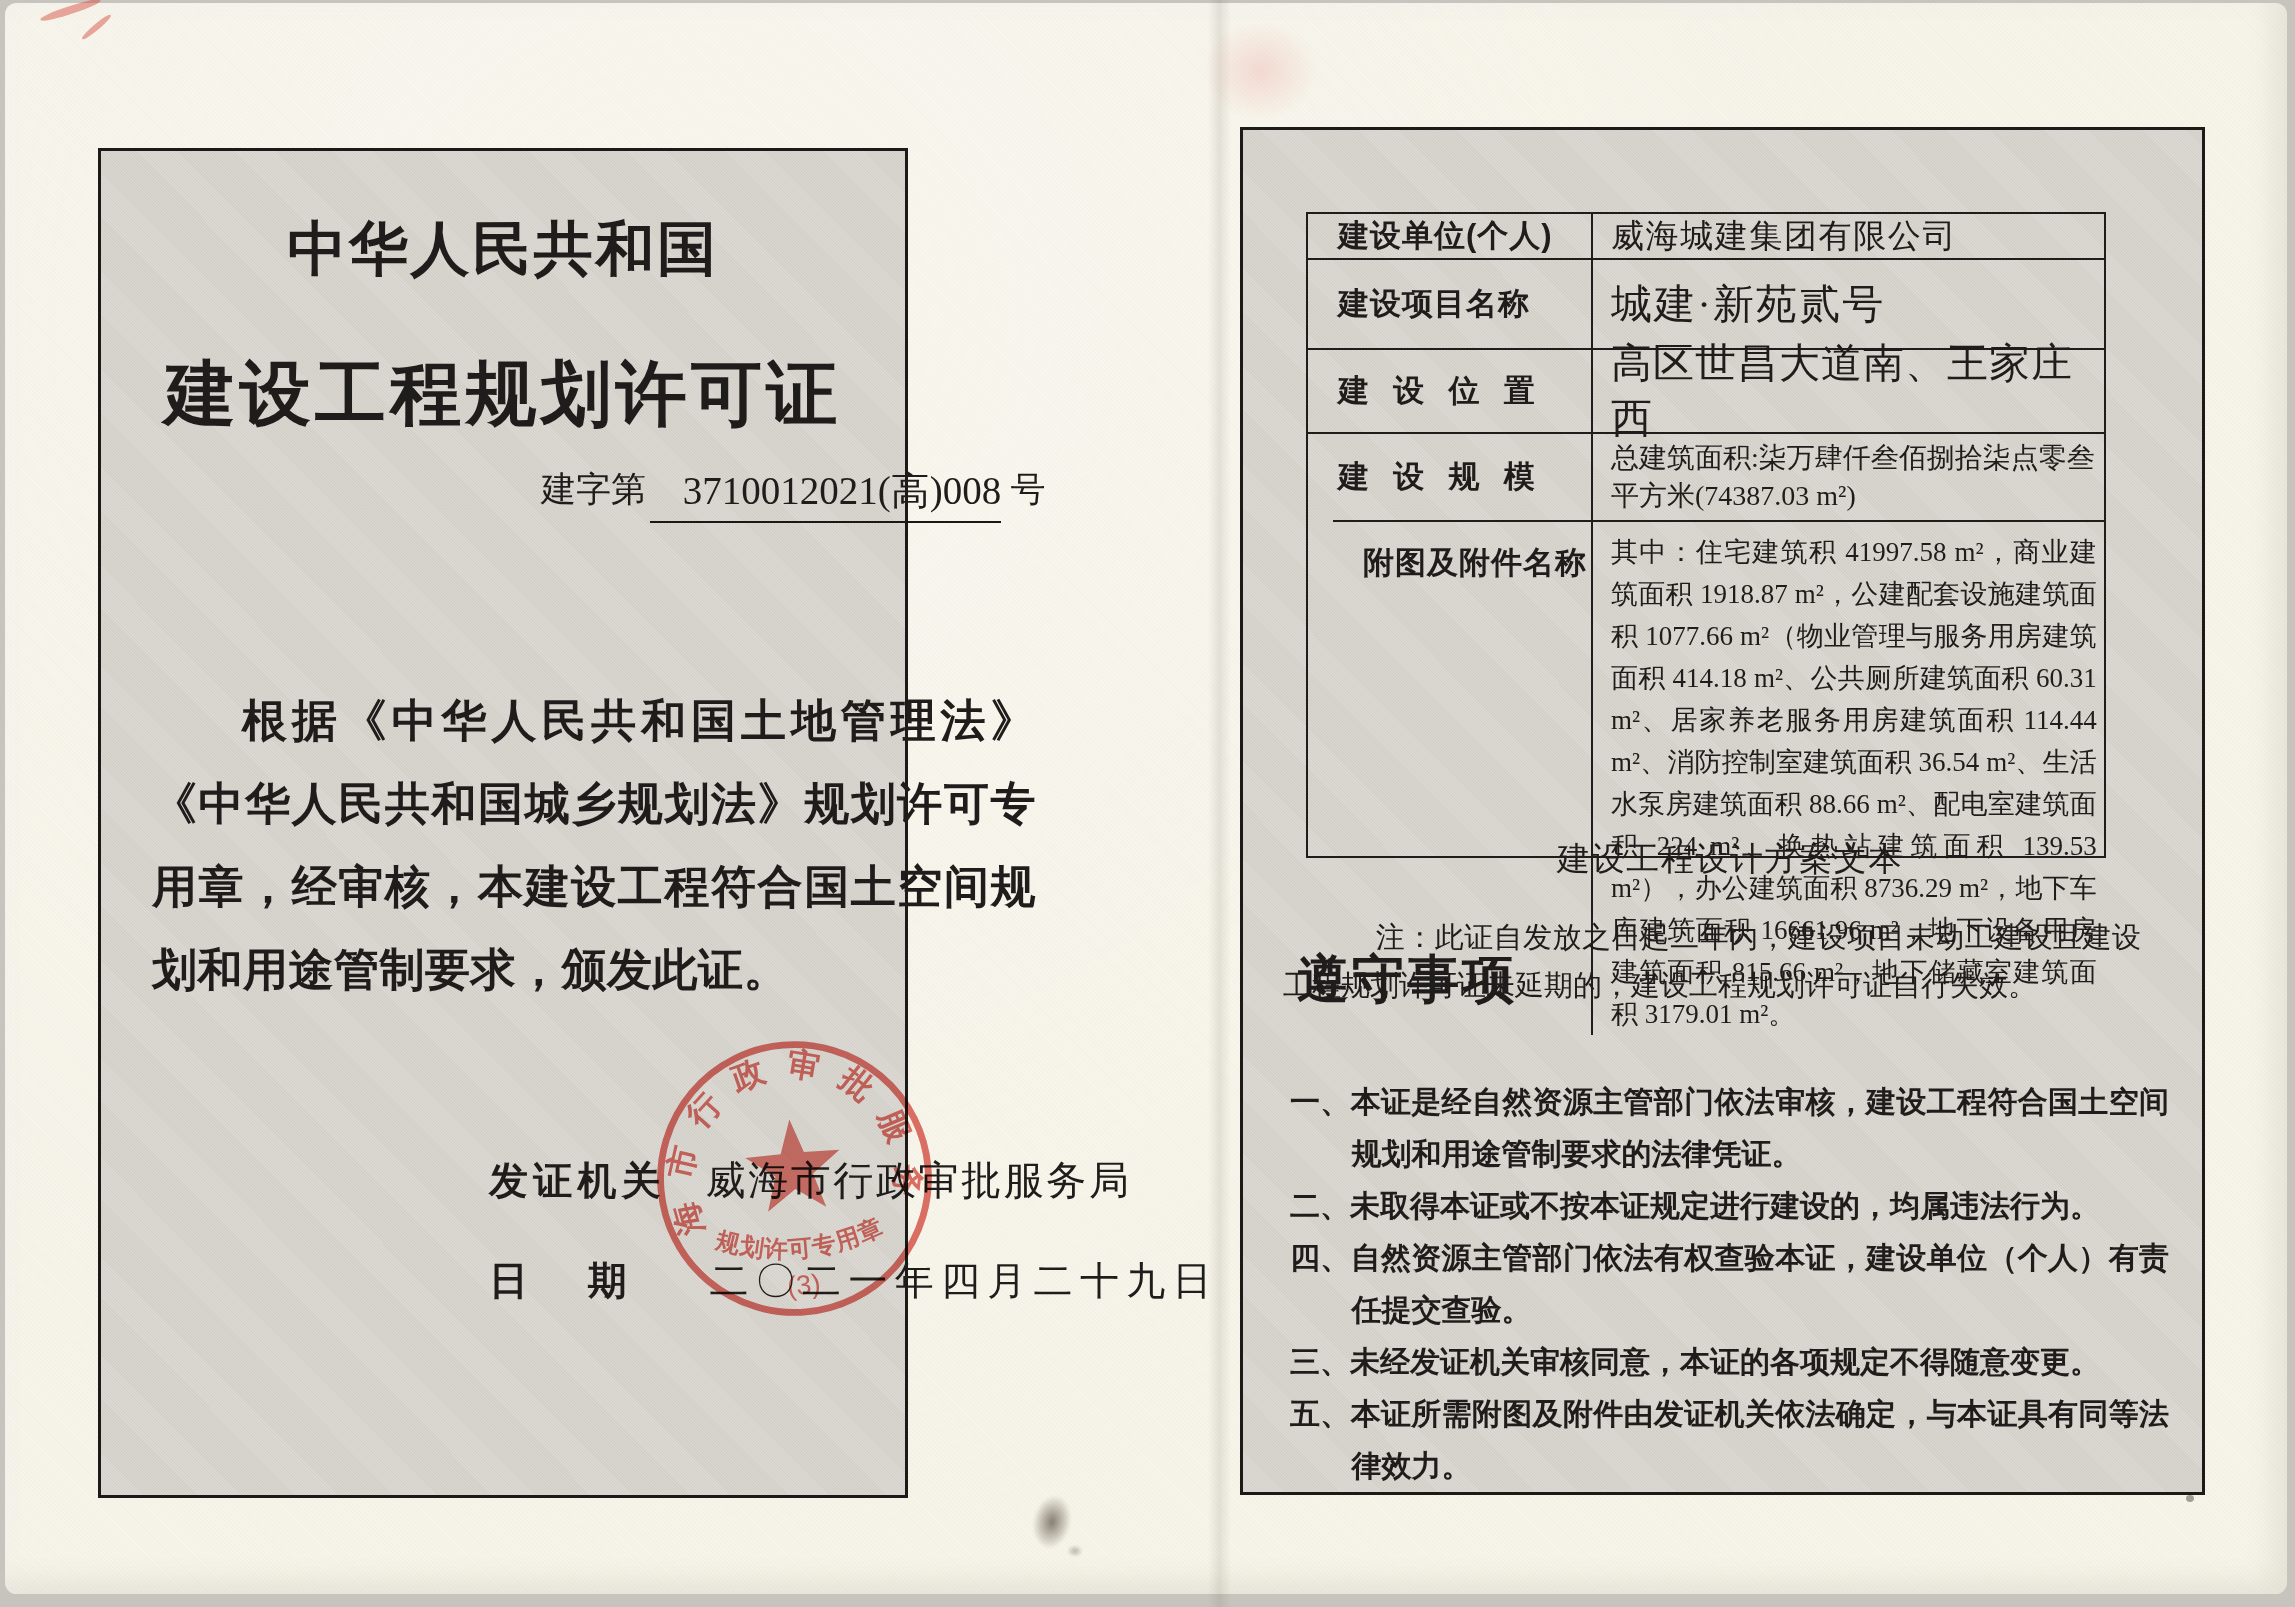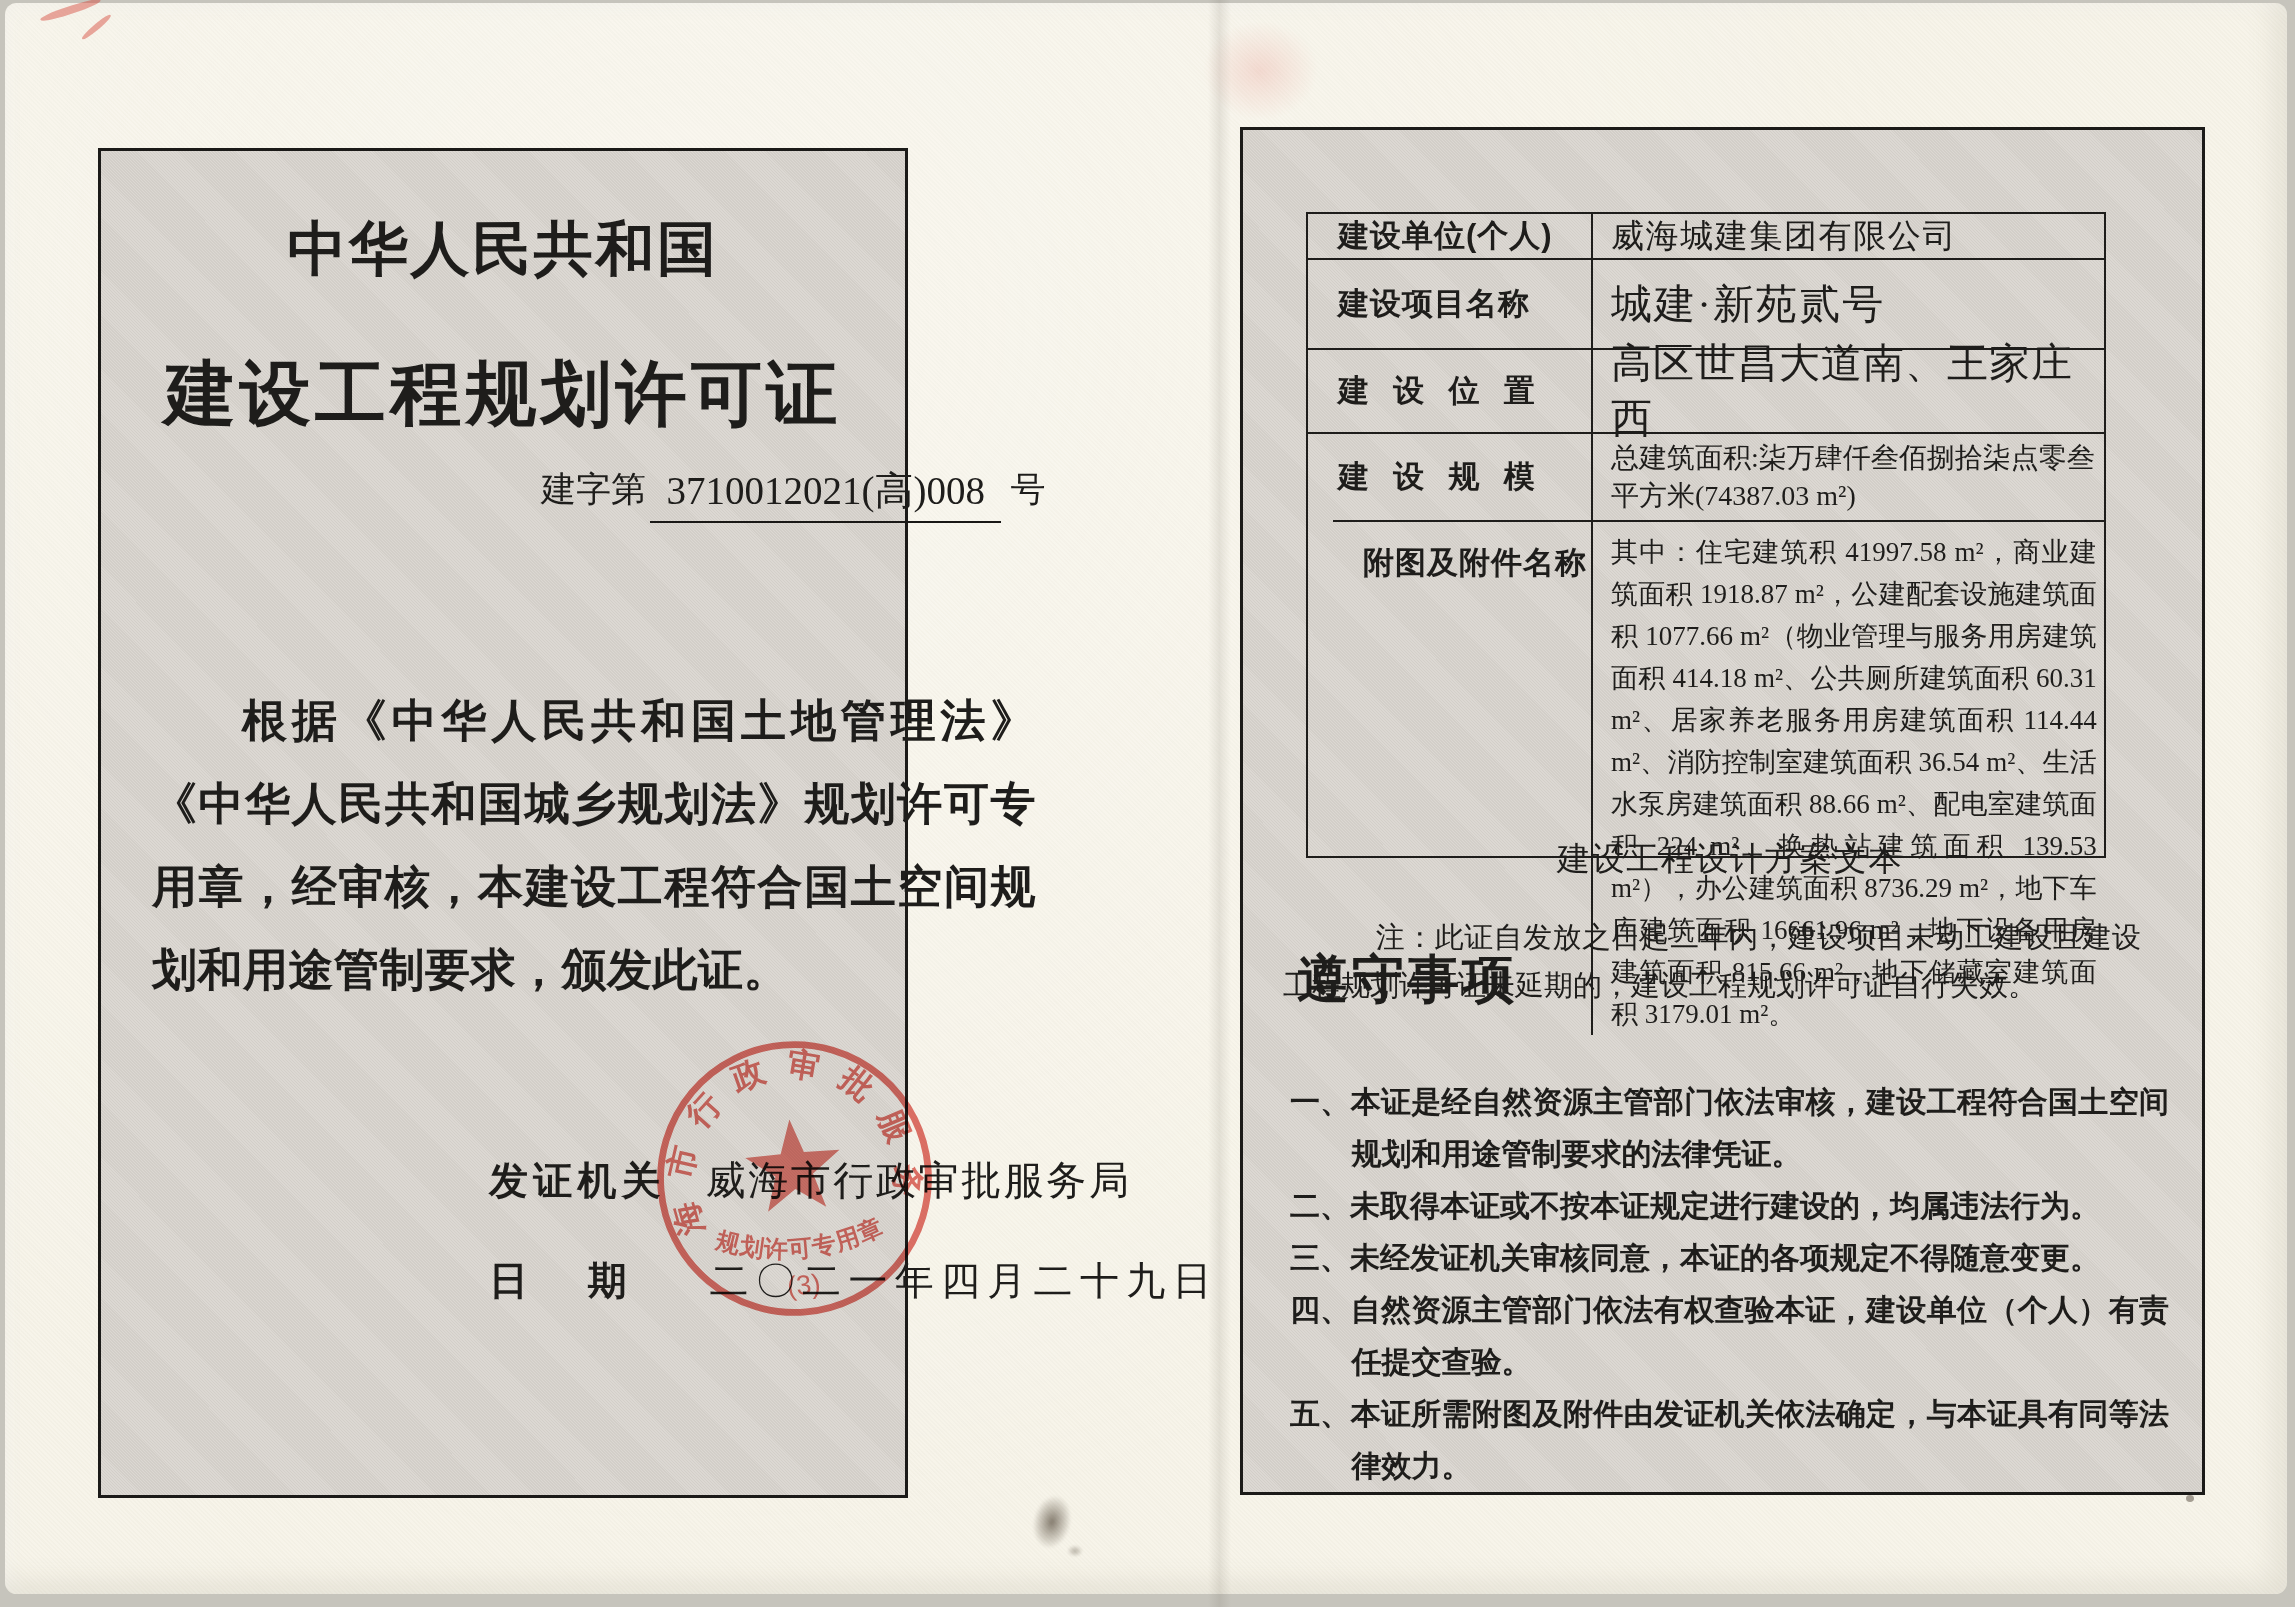--- a/index.html
+++ b/index.html
@@ -43,21 +43,21 @@
     position:absolute;left:0;top:184px;width:100%;text-align:center;
     font-size:71px;font-weight:800;letter-spacing:4.2px;
     font-family:"Liberation Sans","DejaVu Sans",sans-serif;
     margin-top:12px;
   }
   .permit-line{
     position:absolute;left:440px;top:313px;white-space:nowrap;
     font-size:35px;
   }
   .permit-line .num{
-    display:inline-block;width:351px;text-align:center;
+    display:inline-block;width:351px;text-align:right;
     font-size:39px;border-bottom:2.6px solid #191816;
     padding-bottom:3.1px;margin:0 9.4px 0 4.2px;vertical-align:-3.1px;
   }
   .left-body{
     position:absolute;left:51px;top:528px;width:884px;
     font-size:45px;line-height:83px;font-weight:700;
     font-family:"Liberation Sans","DejaVu Sans",sans-serif;
     text-align:justify;text-justify:inter-ideograph;
     text-indent:2em;letter-spacing:0.5px;
   }
@@ -212,22 +212,22 @@
 
   <div class="table-footer">建设工程设计方案文本</div>
 
   <div class="note">注：此证自发放之日起二年内，建设项目未动工建设且建设工程规划许可证未延期的，建设工程规划许可证自行失效。</div>
 
   <div class="obey-heading">遵守事项</div>
 
   <div class="obey-list">
     <div class="obey-item"><span>一、</span><span>本证是经自然资源主管部门依法审核，建设工程符合国土空间规划和用途管制要求的法律凭证。</span></div>
     <div class="obey-item"><span>二、</span><span>未取得本证或不按本证规定进行建设的，均属违法行为。</span></div>
+    <div class="obey-item"><span>四、</span><span>自然资源主管部门依法有权查验本证，建设单位（个人）有责任提交查验。</span></div>
     <div class="obey-item"><span>三、</span><span>未经发证机关审核同意，本证的各项规定不得随意变更。</span></div>
-    <div class="obey-item"><span>四、</span><span>自然资源主管部门依法有权查验本证，建设单位（个人）有责任提交查验。</span></div>
     <div class="obey-item"><span>五、</span><span>本证所需附图及附件由发证机关依法确定，与本证具有同等法律效力。</span></div>
   </div>
 </div>
 
 <div class="dirt d1"></div>
 <div class="dirt d2"></div>
 <div class="dirt d3"></div>
 
 
 </body></html>

